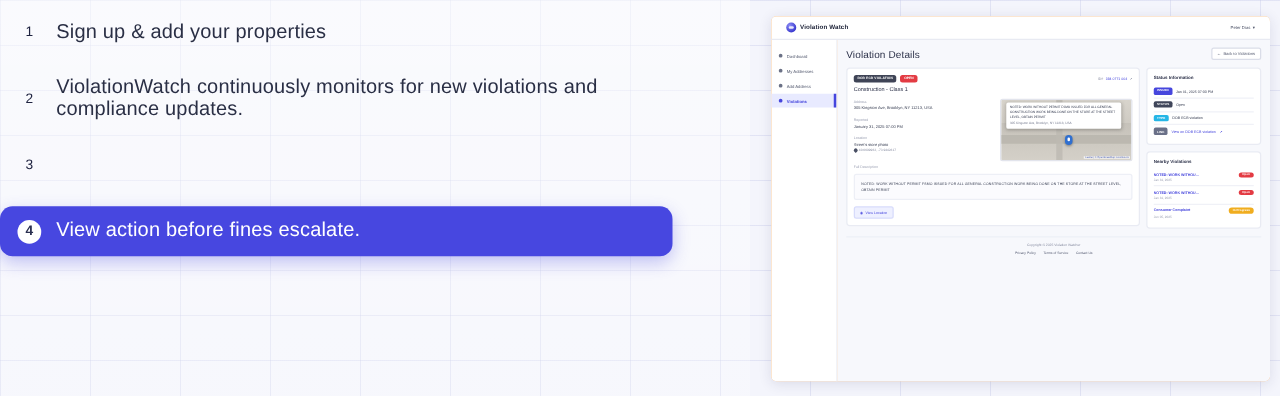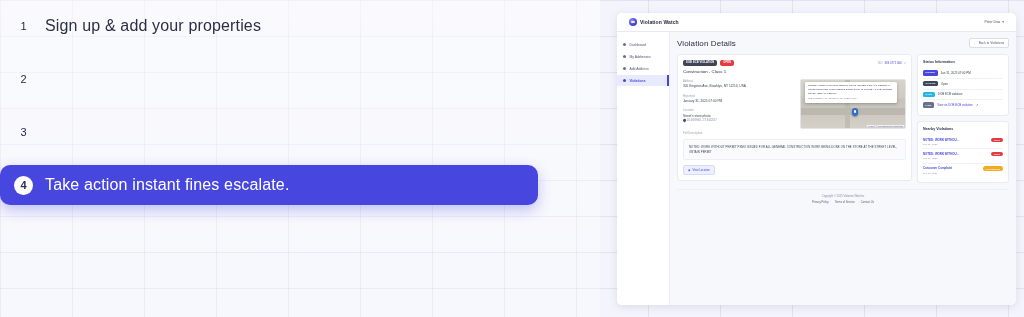--- a/index.html
+++ b/index.html
@@ -212,27 +212,28 @@
 <div class="grid-bg"></div>
 <div class="white-wash"></div>
 
 <div class="steps">
   <div class="step">
     <div class="num">1</div>
     <div class="txt">Sign up &amp; add your properties</div>
   </div>
   <div class="step">
     <div class="num">2</div>
+    <div class="txt">ViolationWatch continuously monitors for new violations and compliance updates.</div>
   </div>
   <div class="step">
     <div class="num">3</div>
   </div>
   <div class="step active">
     <div class="num">4</div>
-    <div class="txt">Take action instant fines escalate.</div>
+    <div class="txt">View action before fines escalate.</div>
   </div>
 </div>
 
 <div class="browser">
 
   <div class="app-header">
     <div class="brand">
       <span class="brand-mark"></span>
       <span class="brand-name">Violation Watch</span>
     </div>

